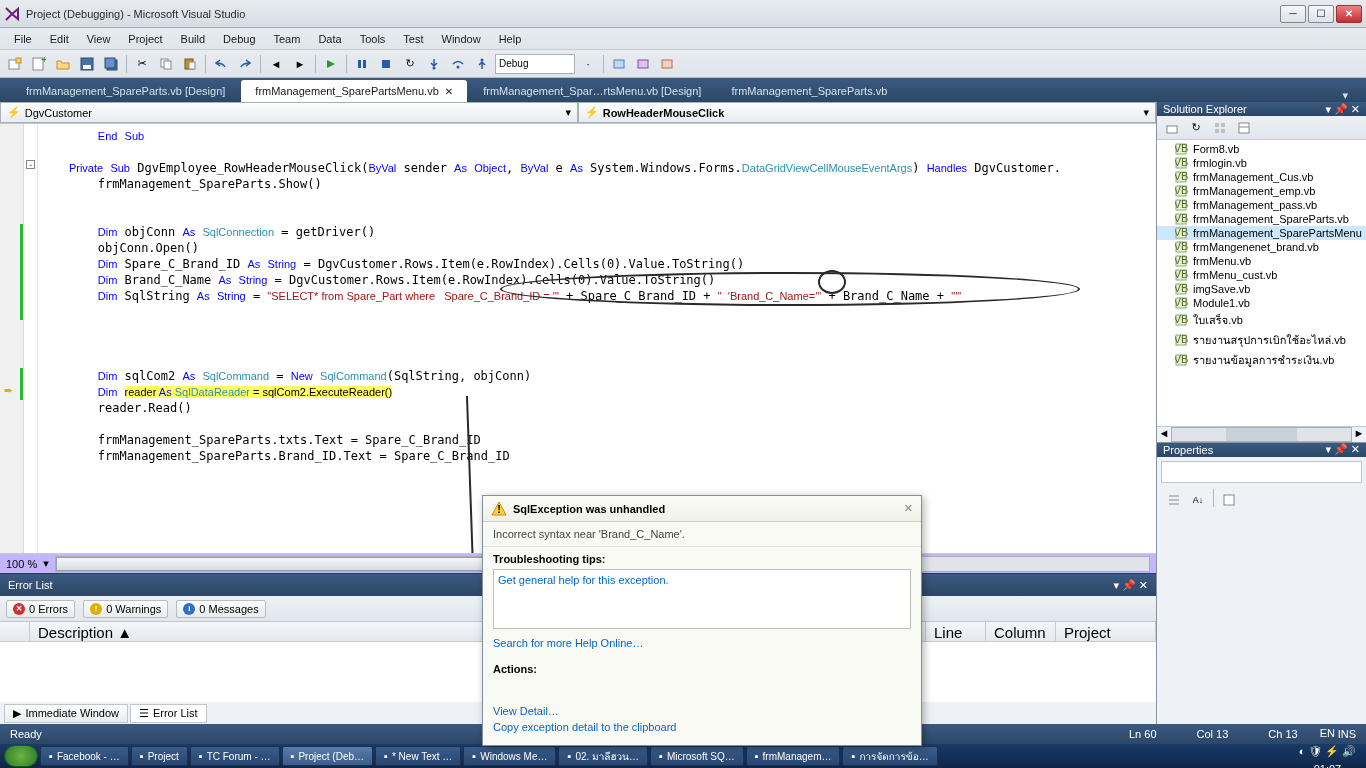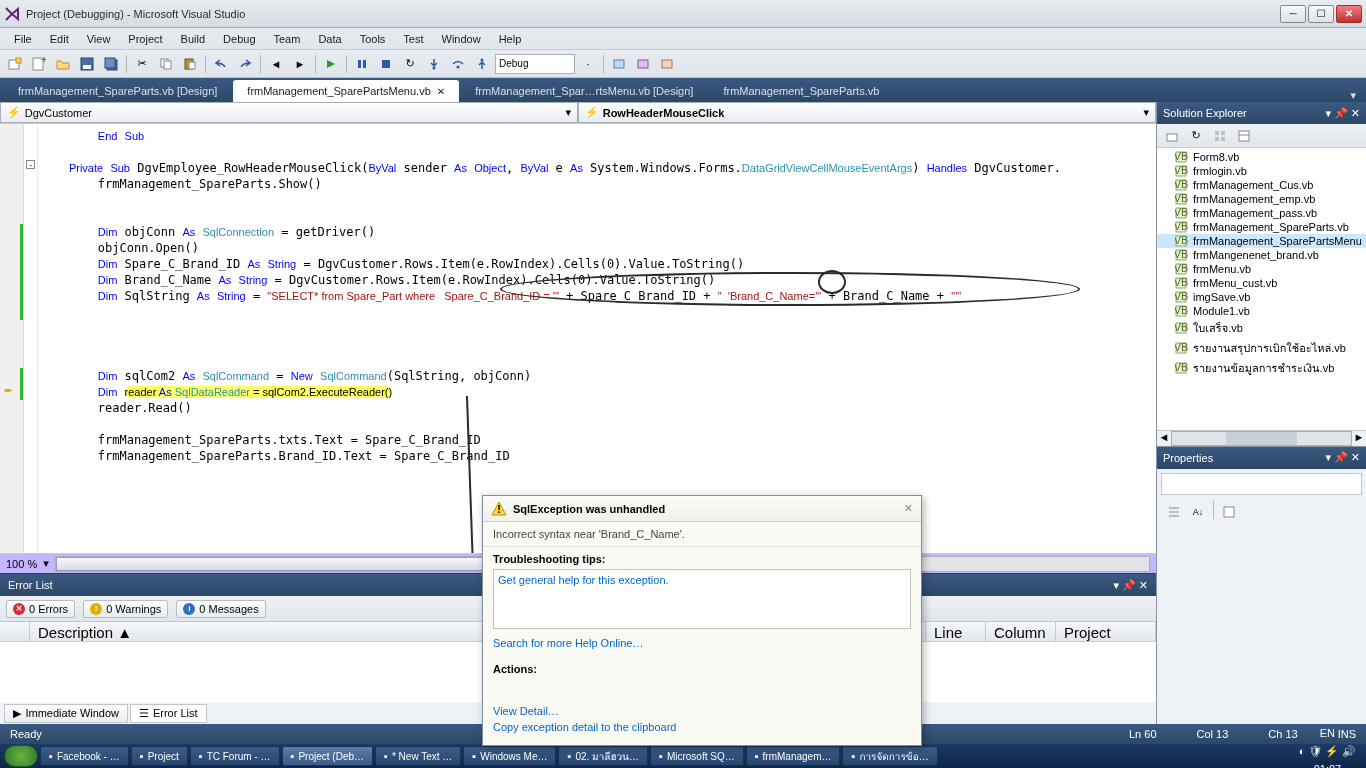--- a/index.html
+++ b/index.html
@@ -17,21 +17,21 @@
 .menubar { height:22px; background:linear-gradient(#e8ecf0,#dfe5ec); display:flex; align-items:center; padding:0 6px; gap:2px; border-bottom:1px solid #c8ccd0; }
 .menubar span { padding:2px 8px; color:#1a1a1a; cursor:default; }
 
 
 .toolbars { height:28px; background:linear-gradient(#e8ecf0,#dfe5ec); border-bottom:1px solid #b8bdc2; display:flex; align-items:center; padding:0 4px; gap:2px; }
 .tbtn { width:22px; height:22px; border:1px solid transparent; border-radius:2px; display:flex; align-items:center; justify-content:center; }
 .tsep { width:1px; height:18px; background:#b0b6be; margin:0 2px; }
 .tdrop { width:80px; height:20px; border:1px solid #a8b0b8; background:#fff; font-size:10px; padding:0 3px; display:flex; align-items:center; }
 
 
-.doctabs { height:24px; background:linear-gradient(#3b5a82,#2c4766); display:flex; align-items:flex-end; padding:0 4px; }
+.doctabs { height:24px; background:linear-gradient(#3b5a82,#2c4766); display:flex; align-items:flex-end; padding:0 12px; }
 .doctab { height:22px; padding:0 14px; color:#d5e0ec; display:flex; align-items:center; gap:6px; border-top-left-radius:3px; border-top-right-radius:3px; margin-right:2px; font-size:11px; }
 .doctab.active { background:#fff; color:#1a1a1a; }
 .doctab .x { font-size:10px; cursor:pointer; }
 
 
 .main { display:flex; height:calc(768px - 28px - 22px - 28px - 24px - 20px - 24px); }
 .editor-col { flex:1; display:flex; flex-direction:column; min-width:0; }
 .side-col { width:210px; display:flex; flex-direction:column; background:#eef2f6; border-left:1px solid #8a94a0; }
 
 
@@ -41,21 +41,21 @@
 
 
 .codewrap { flex:1; position:relative; background:#fff; overflow:hidden; }
 .code { font-family:Consolas,monospace; font-size:12px; line-height:16px; padding:4px 0 4px 40px; white-space:pre; color:#000; position:relative; }
 .gutter { position:absolute; left:0; top:0; width:24px; height:100%; background:#f0f0f0; border-right:1px solid #dcdcdc; }
 .outlinebar { position:absolute; left:24px; top:0; width:14px; height:100%; background:#fff; border-right:1px solid #e8e8e8; }
 .outlinebox { position:absolute; left:26px; width:9px; height:9px; border:1px solid #888; background:#fff; font-size:8px; line-height:7px; text-align:center; }
 .kw { color:#0000ff; }
 .typ { color:#2b91af; }
 .str { color:#a31515; }
-.highlight { background:#ffff60;border-radius:6px; }
+.highlight { background:#ffff60; }
 .break-arrow { position:absolute; left:4px; color:#e0b000; font-size:11px; }
 .green-mark { position:absolute; left:20px; width:3px; background:#2db82d; }
 
 .zoombar { height:20px; border-top:1px solid #c8ccd0; display:flex; align-items:center; padding:0 6px; gap:6px; background:#c4b5fd; }
 .zoombar .scroll { flex:1; height:16px; border:1px solid #a8b0b8; background:#e0e4e8; position:relative; }
 .zoombar .scroll .thumb { position:absolute; left:0; width:40%; height:100%; background:linear-gradient(#f5f7fa,#d6dce3); border:1px solid #98a0a8; }
 
 
 .errorpanel { border-top:1px solid #293e5c; }
 .errorpanel .hdr { height:22px; background:linear-gradient(#3b5a82,#2c4766); color:#fff; display:flex; align-items:center; padding:0 8px; justify-content:space-between; font-size:11px; }
@@ -63,21 +63,21 @@
 .errfilter { display:flex; align-items:center; gap:4px; padding:2px 6px; border:1px solid #b8bdc2; background:linear-gradient(#fdfdfd,#e8ecf0); border-radius:2px; }
 .errcircle { width:12px; height:12px; border-radius:50%; display:inline-flex; align-items:center; justify-content:center; color:#fff; font-size:8px; font-weight:bold; }
 .errgrid-hdr { height:20px; background:linear-gradient(#f5f7fa,#e4e8ec); display:flex; border-bottom:1px solid #c8ccd0; }
 .errgrid-hdr div { padding:2px 8px; border-right:1px solid #c8ccd0; font-size:15px; }
 .errgrid-body { height:60px; background:#fff; }
 .bottomtabs { height:22px; background:#eef2f6; display:flex; align-items:center; padding:0 4px; gap:2px; }
 .btab { padding:2px 8px; background:linear-gradient(#fdfdfd,#e8ecf0); border:1px solid #c0c6cc; display:flex; align-items:center; gap:4px; font-size:11px; }
 .btab.active { background:#fff; }
 
 
-.panel-hdr { height:22px; background:linear-gradient(#3b5a82,#2c4766); color:#fff; display:flex; align-items:center; padding:0 6px; justify-content:space-between; font-size:11px; }
+.panel-hdr { height:14px; background:linear-gradient(#3b5a82,#2c4766); color:#fff; display:flex; align-items:center; padding:0 6px; justify-content:space-between; font-size:11px; }
 .panel-tb { height:24px; background:linear-gradient(#eef2f6,#e0e6ec); border-bottom:1px solid #c8ccd0; display:flex; align-items:center; padding:0 4px; gap:2px; }
 .tree { flex:1; background:#fff; overflow:auto; padding:2px 0; }
 .tree-item { display:flex; align-items:center; gap:4px; padding:1px 4px 1px 18px; font-size:11px; white-space:nowrap; }
 .tree-item.sel { background:#cce8ff; }
 .tree-item .fi { width:14px; height:12px; display:inline-block; }
 .tree-scroll { height:16px; border-top:1px solid #c0c6cc; display:flex; }
 .props { border-top:1px solid #8a94a0; display:flex; flex-direction:column; }
 .props-body { flex:1; background:#eef2f6; padding:4px; }
 .props-row { height:22px; background:#fff; border:1px solid #c0c6cc; margin-bottom:4px; }
 .props-iconrow { display:flex; gap:2px; padding:2px; }

